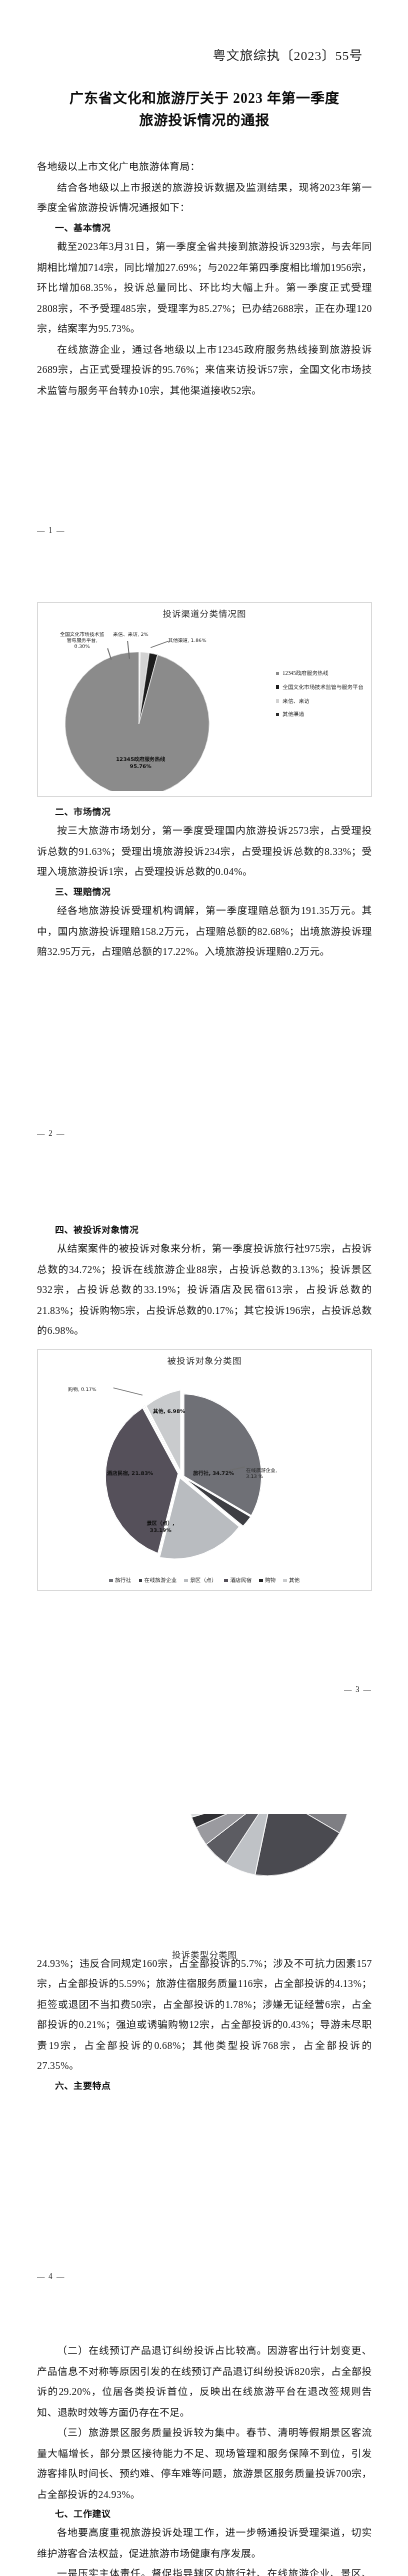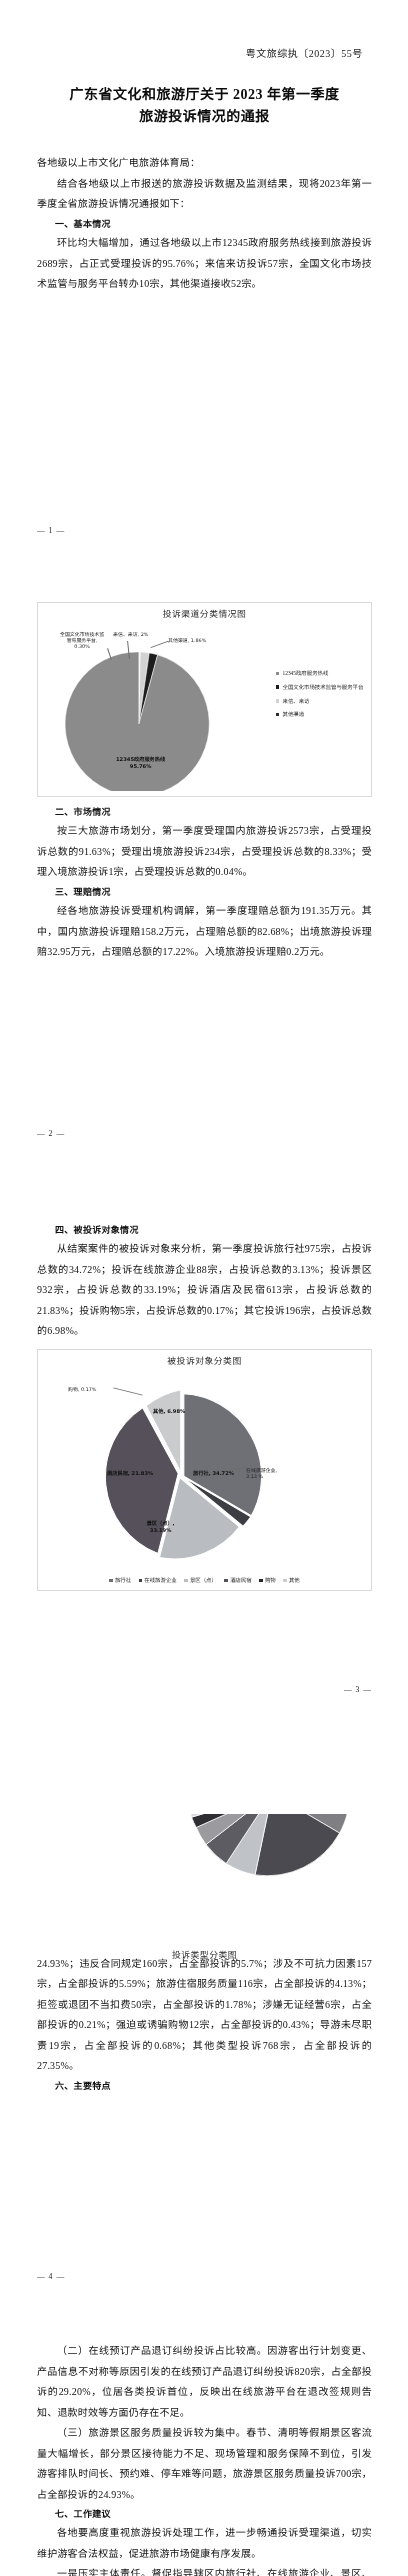--- a/index.html
+++ b/index.html
@@ -19,21 +19,21 @@
     overflow:hidden;
   }
   .p1{height:556px;}
   .p2{height:603px;}
   .p3{height:556px;}
   .p4{height:587px;}
   .p5{height:577px;}
 
   .docnum{
     text-align:right;
-    font-size:10px;
+    font-size:13px;
     letter-spacing:0.5px;
     padding-top:45px;
     padding-right:9.3px;
     font-family:"Liberation Serif","DejaVu Serif",serif;
     color:#1a1a1a;
   }
   .title{
     text-align:center;
     font-size:14px;
     font-weight:bold;
@@ -153,22 +153,23 @@
     <span class="ln">广东省文化和旅游厅关于 2023 年第一季度</span>
     <span class="ln">旅游投诉情况的通报</span>
   </div>
 
   <div class="addressee">各地级以上市文化广电旅游体育局：</div>
 
   <p class="body ind">结合各地级以上市报送的旅游投诉数据及监测结果，现将2023年第一季度全省旅游投诉情况通报如下：</p>
 
   <h2 class="sec">一、基本情况</h2>
 
-
-  <p class="body ind">环比均大幅增加，通过各地级以上市12345政府服务热线接到旅游投诉2689宗，占正式受理投诉的95.76%；来信来访投诉57宗，全国文化市场技术监管与服务平台转办10宗，其他渠道接收52宗。</p>
+  <p class="body ind">截至2023年3月31日，第一季度全省共接到旅游投诉3293宗，与去年同期相比增加714宗，同比增加27.69%；与2022年第四季度相比增加1956宗，环比增加68.35%，投诉总量同比、环比均大幅上升。第一季度正式受理2808宗，不予受理485宗，受理率为85.27%；已办结2688宗，正在办理120宗，结案率为95.73%。</p>
+
+  <p class="body ind">在线旅游企业，通过各地级以上市12345政府服务热线接到旅游投诉2689宗，占正式受理投诉的95.76%；来信来访投诉57宗，全国文化市场技术监管与服务平台转办10宗，其他渠道接收52宗。</p>
 
   <div class="pagenum left">— 1 —</div>
 </div>
 
 <div class="page p2">
   <div style="height:39px"></div>
 
   <div class="chartbox">
     <div class="chart-title">投诉渠道分类情况图</div>
 

